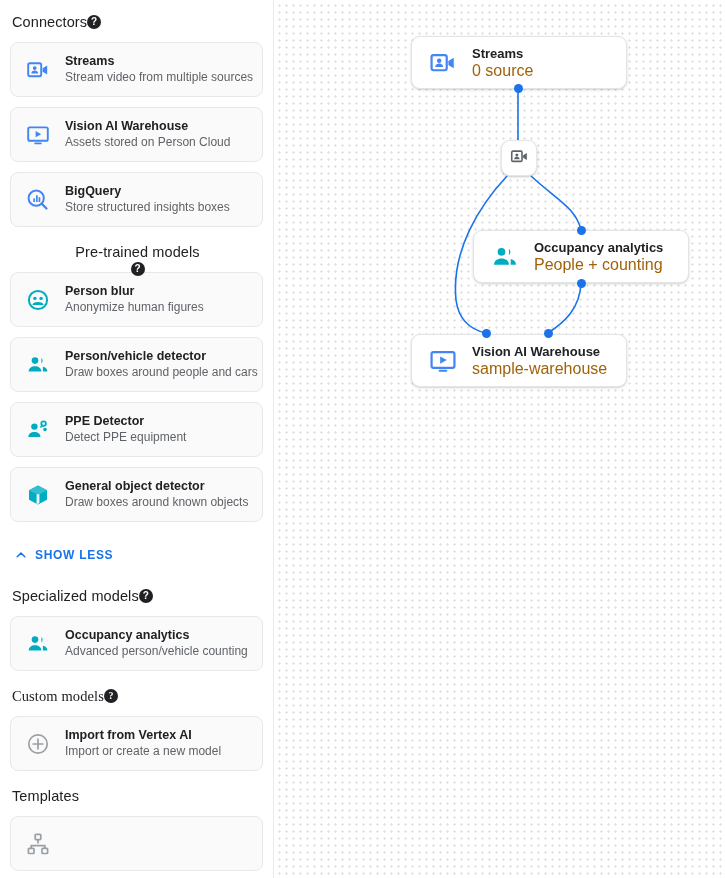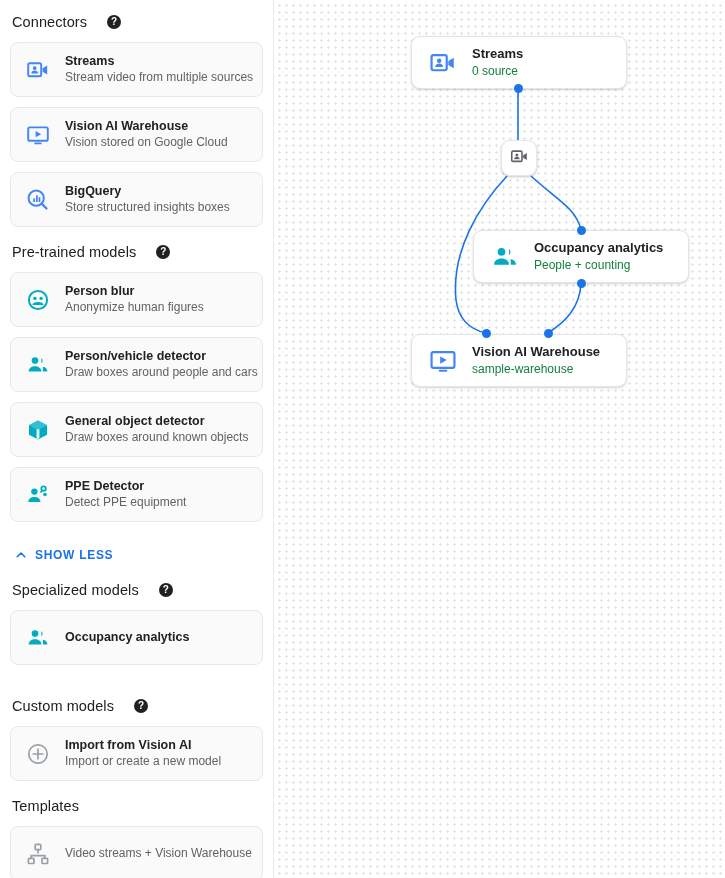--- a/index.html
+++ b/index.html
@@ -27,21 +27,21 @@
     background: #ffffff;
     border-right: 1px solid #e8eaed;
     padding: 0 10px;
     overflow: hidden;
     flex: 0 0 274px;
   }
 
   .section-head {
     display: flex;
     align-items: center;
-    gap: 20px;
+    gap: 0;
     padding: 0 0 0 2px;
     height: 20px;
     margin-top: 12px;
     margin-bottom: 10px;
   }
   .section-title {
     font-size: 14.5px;
     color: #202124;
     letter-spacing: 0.1px;
     line-height: 20px;
@@ -131,21 +131,21 @@
     background: #ffffff;
     border: 1px solid #e2e4e7;
     border-radius: 9px;
     padding: 0 16px;
     box-shadow: 0 1px 3px rgba(60,64,67,0.18), 0 1px 1px rgba(60,64,67,0.06);
     cursor: pointer;
   }
   .node-ic { width: 30px; height: 30px; flex: 0 0 30px; display: flex; align-items: center; justify-content: center; }
   .node-txt { display: flex; flex-direction: column; gap: 1px; }
   .node-title { font-size: 13px; font-weight: bold; color: #202124; line-height: 16px; white-space: nowrap; }
-  .node-sub { font-size: 12px; color: #15803d; line-height: 16px; white-space: nowrap; }
+  .node-sub { font-size: 16px; color: #a16207; line-height: 16px; white-space: nowrap; }
 
   #node-streams     { left: 137px; top: 36px;  width: 216px; height: 53px; }
   #node-occupancy   { left: 199px; top: 230px; width: 216px; height: 53px; }
   #node-warehouse   { left: 137px; top: 334px; width: 216px; height: 53px; }
 
   .badge {
     position: absolute;
     left: 227px; top: 140px;
     width: 36px; height: 36px;
     background: #ffffff;
@@ -189,41 +189,41 @@
     <div class="card">
       <span class="card-ic">
         <svg width="24" height="24" viewBox="0 0 24 24">
             <rect x="2.2" y="4.4" width="19.6" height="13.4" rx="1.6" fill="none" stroke="#4285f4" stroke-width="1.9"></rect>
             <path d="M9.6 8.1l5.6 3.1-5.6 3.1z" fill="#4285f4"></path>
             <rect x="8.3" y="19.4" width="7.4" height="1.9" rx="0.9" fill="#4285f4"></rect>
           </svg>
       </span>
       <span class="card-txt">
         <span class="card-title">Vision AI Warehouse</span>
-        <span class="card-sub">Vision stored on Google Cloud</span>
+        <span class="card-sub">Assets stored on Person Cloud</span>
       </span>
     </div>
 
     <div class="card">
       <span class="card-ic">
         <svg width="24" height="24" viewBox="0 0 24 24">
             <circle cx="10.2" cy="10.2" r="7.6" fill="none" stroke="#4285f4" stroke-width="2"></circle>
             <rect x="7.3" y="10.4" width="1.7" height="3.6" fill="#4285f4"></rect>
             <rect x="10" y="7.3" width="1.7" height="6.7" fill="#4285f4"></rect>
             <rect x="12.6" y="9.2" width="1.7" height="4.8" fill="#4285f4"></rect>
             <path d="M15.9 15.9l4.6 4.6" stroke="#4285f4" stroke-width="2.3" stroke-linecap="round"></path>
           </svg>
       </span>
       <span class="card-txt">
         <span class="card-title">BigQuery</span>
         <span class="card-sub">Store structured insights boxes</span>
       </span>
     </div>
 
-    <div class="section-head" style="margin-top:15px;">
+    <div class="section-head" style="margin-top:15px;flex-direction:column;">
       <span class="section-title">Pre-trained models</span>
       <span class="help-icon">?</span>
     </div>
 
     <div class="card">
       <span class="card-ic">
         <svg width="24" height="24" viewBox="0 0 24 24">
             <circle cx="12" cy="12" r="9.1" fill="none" stroke="#00acc1" stroke-width="2"></circle>
             <circle cx="8.9" cy="10.4" r="1.7" fill="#00acc1"></circle>
             <circle cx="15.1" cy="10.4" r="1.7" fill="#00acc1"></circle>
@@ -241,114 +241,114 @@
         <svg width="24" height="24" viewBox="0 0 24 24">
             <circle cx="9" cy="7.6" r="3.3" fill="#00acc1"></circle>
             <path d="M2.6 18.6c0-3.5 2.9-5.4 6.4-5.4s6.4 1.9 6.4 5.4z" fill="#00acc1"></path>
             <path d="M15.4 5.1a3.3 3.3 0 010 5.1v-5.1z" fill="#00acc1"></path>
             <path d="M16.9 13.7c2.6.5 4.5 2.2 4.5 4.9h-4.5z" fill="#00acc1"></path>
           </svg>
       </span>
       <span class="card-txt">
         <span class="card-title">Person/vehicle detector</span>
         <span class="card-sub">Draw boxes around people and cars</span>
-      </span>
-    </div>
-
-    <div class="card">
-      <span class="card-ic">
-        <svg width="24" height="24" viewBox="0 0 24 24">
-            <path d="M12 2.4l9 4.8v9.6l-9 4.8-9-4.8V7.2z" fill="#00acc1"></path>
-            <path d="M12 2.4l9 4.8-9 4.8-9-4.8z" fill="#33bfcf"></path>
-            <path d="M10.6 11.3v10.1l2.8-1.5V11.3z" fill="#ffffff" opacity="0.92"></path>
-          </svg>
-      </span>
-      <span class="card-txt">
-        <span class="card-title">General object detector</span>
-        <span class="card-sub">Draw boxes around known objects</span>
       </span>
     </div>
 
     <div class="card">
       <span class="card-ic">
         <svg width="24" height="24" viewBox="0 0 24 24">
             <circle cx="8.4" cy="8.6" r="3.2" fill="#00acc1"></circle>
             <path d="M2.3 19c0-3.3 2.7-5.1 6.1-5.1s6.1 1.8 6.1 5.1z" fill="#00acc1"></path>
             <circle cx="17.6" cy="5.6" r="2.3" fill="none" stroke="#00acc1" stroke-width="1.8"></circle>
             <circle cx="19" cy="11.5" r="1.8" fill="#00acc1"></circle>
             <path d="M14.3 9.3l2.1-1.5" stroke="#00acc1" stroke-width="1.5"></path>
           </svg>
       </span>
       <span class="card-txt">
         <span class="card-title">PPE Detector</span>
         <span class="card-sub">Detect PPE equipment</span>
       </span>
     </div>
 
+    <div class="card">
+      <span class="card-ic">
+        <svg width="24" height="24" viewBox="0 0 24 24">
+            <path d="M12 2.4l9 4.8v9.6l-9 4.8-9-4.8V7.2z" fill="#00acc1"></path>
+            <path d="M12 2.4l9 4.8-9 4.8-9-4.8z" fill="#33bfcf"></path>
+            <path d="M10.6 11.3v10.1l2.8-1.5V11.3z" fill="#ffffff" opacity="0.92"></path>
+          </svg>
+      </span>
+      <span class="card-txt">
+        <span class="card-title">General object detector</span>
+        <span class="card-sub">Draw boxes around known objects</span>
+      </span>
+    </div>
+
     <div class="show-less">
       <span class="chev">
         <svg width="14" height="14" viewBox="0 0 24 24">
             <path d="M5.5 15L12 8.5 18.5 15" fill="none" stroke="#1a73e8" stroke-width="2.6" stroke-linecap="round" stroke-linejoin="round"></path>
           </svg>
       </span>
       <span>SHOW LESS</span>
     </div>
 
-    <div class="section-head" style="margin-top:14px;">
+    <div class="section-head" style="margin-top:20px;">
       <span class="section-title">Specialized models</span>
       <span class="help-icon">?</span>
     </div>
 
     <div class="card">
       <span class="card-ic">
         <svg width="24" height="24" viewBox="0 0 24 24">
             <circle cx="9" cy="7.6" r="3.3" fill="#00acc1"></circle>
             <path d="M2.6 18.6c0-3.5 2.9-5.4 6.4-5.4s6.4 1.9 6.4 5.4z" fill="#00acc1"></path>
             <path d="M15.4 5.1a3.3 3.3 0 010 5.1v-5.1z" fill="#00acc1"></path>
             <path d="M16.9 13.7c2.6.5 4.5 2.2 4.5 4.9h-4.5z" fill="#00acc1"></path>
           </svg>
       </span>
       <span class="card-txt">
         <span class="card-title">Occupancy analytics</span>
-      </span>
-    </div>
-
-    <div class="section-head" style="margin-top:31px;">
+        <span class="card-sub">Advanced person/vehicle counting</span>
+      </span>
+    </div>
+
+    <div class="section-head" style="margin-top:15px;font-family:Liberation Serif, serif;">
       <span class="section-title">Custom models</span>
       <span class="help-icon">?</span>
     </div>
 
     <div class="card">
       <span class="card-ic">
         <svg width="24" height="24" viewBox="0 0 24 24">
             <circle cx="12" cy="12" r="9.2" fill="none" stroke="#9aa0a6" stroke-width="1.7"></circle>
             <path d="M12 7.2v9.6M7.2 12h9.6" stroke="#9aa0a6" stroke-width="1.7" stroke-linecap="round"></path>
           </svg>
       </span>
       <span class="card-txt">
-        <span class="card-title">Import from Vision AI</span>
+        <span class="card-title">Import from Vertex AI</span>
         <span class="card-sub">Import or create a new model</span>
       </span>
     </div>
 
     <div class="section-head" style="margin-top:15px;">
       <span class="section-title">Templates</span>
     </div>
 
     <div class="card">
       <span class="card-ic">
         <svg width="24" height="24" viewBox="0 0 24 24">
             <rect x="9.2" y="2.4" width="5.6" height="5.2" rx="0.8" fill="none" stroke="#9aa0a6" stroke-width="1.7"></rect>
             <rect x="2.4" y="16.3" width="5.6" height="5.2" rx="0.8" fill="none" stroke="#9aa0a6" stroke-width="1.7"></rect>
             <rect x="16" y="16.3" width="5.6" height="5.2" rx="0.8" fill="none" stroke="#9aa0a6" stroke-width="1.7"></rect>
             <path d="M12 7.6v4M5.2 16.3v-2.6h13.6v2.6" fill="none" stroke="#9aa0a6" stroke-width="1.7"></path>
           </svg>
       </span>
       <span class="card-txt">
-        <span class="card-sub">Video streams + Vision Warehouse</span>
       </span>
     </div>
   </div>
 
   <div id="canvas">
 
     <svg id="edges">
 
       <path d="M244 88 L244 140" fill="none" stroke="#1a73e8" stroke-width="1.6"></path>
 

